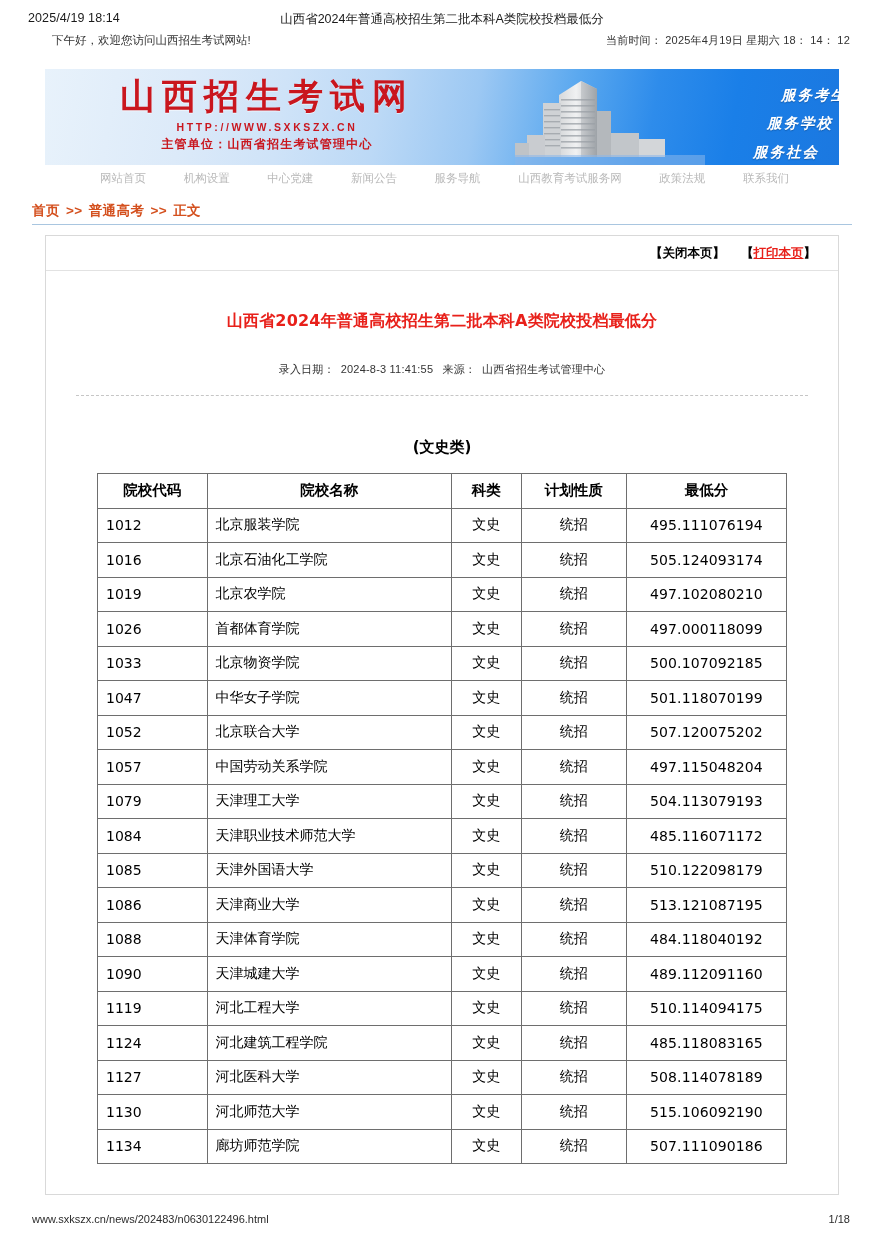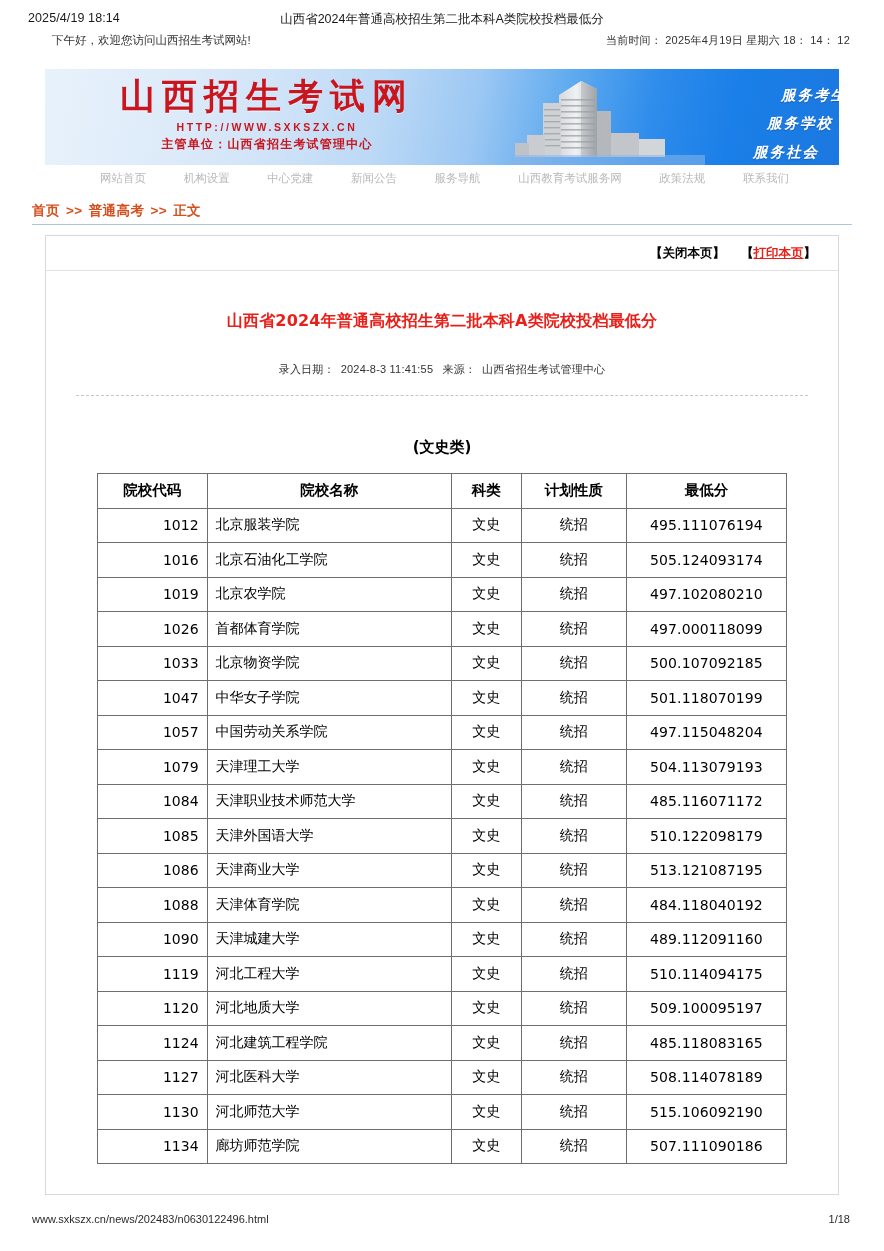--- a/index.html
+++ b/index.html
@@ -249,21 +249,21 @@
   table.scores th {
     font-weight: 700;
     text-align: center;
     font-size: 14.5px;
   }
   col.c-code  { width: 104px; }
   col.c-name  { width: 232px; }
   col.c-cat   { width: 66px; }
   col.c-plan  { width: 100px; }
   col.c-score { width: 152px; }
-  td.code  { text-align: right; }
+  td.code  { text-align: left; }
   td.name  { text-align: left; padding-left: 14px; }
   td.cat   { text-align: center; }
   td.plan  { text-align: center; }
   td.score { text-align: center; letter-spacing: .1px; }
 
   
   .foot {
     position: absolute;
     left: 0;
     right: 0;
@@ -457,20 +457,27 @@
           <td class="score">500.107092185</td>
         </tr>
         <tr>
           <td class="code">1047</td>
           <td class="name">中华女子学院</td>
           <td class="cat">文史</td>
           <td class="plan">统招</td>
           <td class="score">501.118070199</td>
         </tr>
         <tr>
+          <td class="code">1052</td>
+          <td class="name">北京联合大学</td>
+          <td class="cat">文史</td>
+          <td class="plan">统招</td>
+          <td class="score">507.120075202</td>
+        </tr>
+        <tr>
           <td class="code">1057</td>
           <td class="name">中国劳动关系学院</td>
           <td class="cat">文史</td>
           <td class="plan">统招</td>
           <td class="score">497.115048204</td>
         </tr>
         <tr>
           <td class="code">1079</td>
           <td class="name">天津理工大学</td>
           <td class="cat">文史</td>
@@ -511,27 +518,20 @@
           <td class="cat">文史</td>
           <td class="plan">统招</td>
           <td class="score">489.112091160</td>
         </tr>
         <tr>
           <td class="code">1119</td>
           <td class="name">河北工程大学</td>
           <td class="cat">文史</td>
           <td class="plan">统招</td>
           <td class="score">510.114094175</td>
-        </tr>
-        <tr>
-          <td class="code">1120</td>
-          <td class="name">河北地质大学</td>
-          <td class="cat">文史</td>
-          <td class="plan">统招</td>
-          <td class="score">509.100095197</td>
         </tr>
         <tr>
           <td class="code">1124</td>
           <td class="name">河北建筑工程学院</td>
           <td class="cat">文史</td>
           <td class="plan">统招</td>
           <td class="score">485.118083165</td>
         </tr>
         <tr>
           <td class="code">1127</td>

